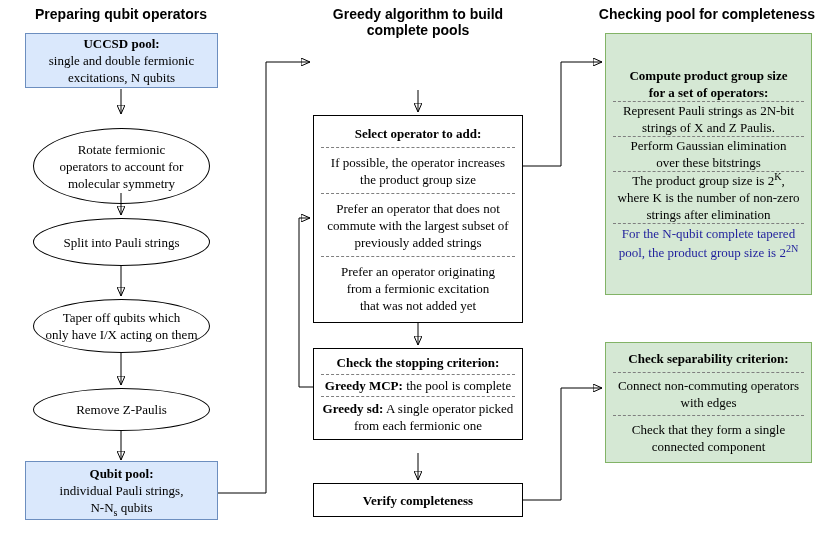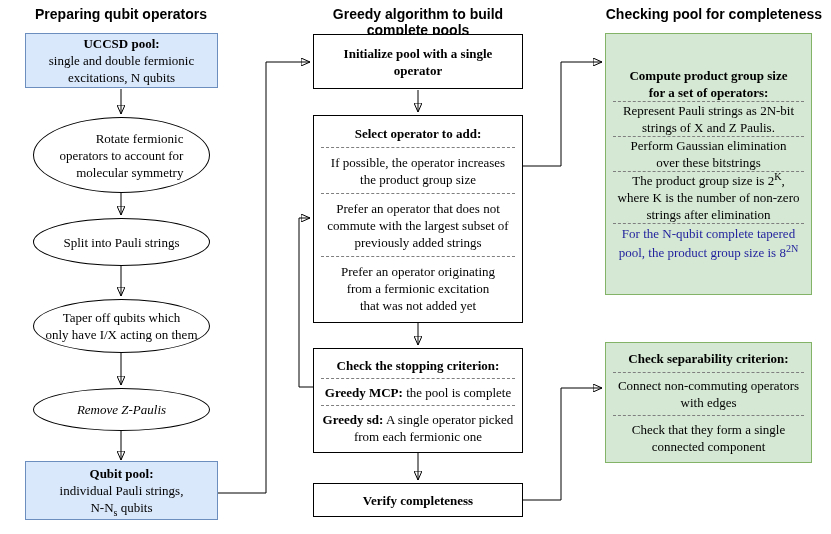--- a/index.html
+++ b/index.html
@@ -37,74 +37,70 @@
   svg.wires{position:absolute; left:0; top:0; pointer-events:none; z-index:5;}
   svg.wires path{stroke:#000; stroke-width:1; fill:none;}
 </style>
 </head>
 <body>
 
 <div class="canvas">
 
   <div class="col-header" style="left:6px;">Preparing qubit operators</div>
   <div class="col-header" style="left:303px;">Greedy algorithm to build complete pools</div>
-  <div class="col-header" style="left:592px;text-align:right;">Checking pool for completeness</div>
+  <div class="col-header" style="left:592px;">Checking pool for completeness</div>
 
   <div class="node blue-box" style="left:25px; top:33px; width:193px; height:55px;">
     <div class="bold">UCCSD pool:</div>
     <div class="pre">single and double fermionic
 excitations, N qubits</div>
   </div>
 
-  <div class="node ellipse" style="left:33px; top:117px; width:177px; height:76px;text-align:right;">
+  <div class="node ellipse" style="left:33px; top:128px; width:177px; height:76px;">
     <div class="pre">Rotate fermionic
 operators to account for
 molecular symmetry</div>
   </div>
 
   <div class="node ellipse" style="left:33px; top:218px; width:177px; height:48px;">
     <div class="pre">Split into Pauli strings</div>
   </div>
 
   <div class="node ellipse" style="left:33px; top:299px; width:177px; height:54px;">
     <div class="pre">Taper off qubits which
 only have I/X acting on them</div>
   </div>
 
-  <div class="node ellipse" style="left:33px; top:388px; width:177px; height:43px;font-style:italic;">
+  <div class="node ellipse" style="left:33px; top:388px; width:177px; height:43px;">
     <div class="pre">Remove Z-Paulis</div>
   </div>
 
   <div class="node blue-box" style="left:25px; top:461px; width:193px; height:59px;">
     <div class="bold">Qubit pool:</div>
     <div>individual Pauli strings,</div>
     <div><span>N-N</span><sub>s</sub><span> qubits</span></div>
   </div>
 
-  <div class="node white-box" style="left:313px; top:34px; width:210px; height:55px;">
-    <div class="bold pre">Initialize pool with a single
-operator</div>
-  </div>
 
   <div class="node white-box vbox" style="left:313px; top:115px; width:210px; height:208px;">
     <div class="bold">Select operator to add:</div>
     <div class="dash"></div>
     <div class="pre">If possible, the operator increases
 the product group size</div>
     <div class="dash"></div>
     <div class="pre">Prefer an operator that does not
 commute with the largest subset of
 previously added strings</div>
     <div class="dash"></div>
     <div class="pre">Prefer an operator originating
 from a fermionic excitation
 that was not added yet</div>
   </div>
 
-  <div class="node white-box vbox" style="left:313px; top:348px; width:210px; height:105px;">
+  <div class="node white-box vbox" style="left:313px; top:348px; width:210px; height:92px;">
     <div class="bold">Check the stopping criterion:</div>
     <div class="dash"></div>
     <div><span class="bold">Greedy MCP:</span><span> the pool is complete</span></div>
     <div class="dash"></div>
     <div><span class="bold">Greedy sd:</span><span> A single operator picked from each fermionic one</span></div>
   </div>
 
   <div class="node white-box" style="left:313px; top:483px; width:210px; height:34px;">
     <div class="bold">Verify completeness</div>
   </div>
@@ -120,21 +116,21 @@
 over these bitstrings</div>
     <div class="dash"></div>
     <div>
       <div><span>The product group size is 2</span><sup>K</sup><span>,</span></div>
       <div class="pre">where K is the number of non-zero
 strings after elimination</div>
     </div>
     <div class="dash"></div>
     <div class="note">
       <div>For the N-qubit complete tapered</div>
-      <div><span>pool, the product group size is 8</span><sup>2N</sup></div>
+      <div><span>pool, the product group size is 2</span><sup>2N</sup></div>
     </div>
   </div>
 
   <div class="node green-box vbox" style="left:605px; top:342px; width:207px; height:121px;">
     <div class="bold">Check separability criterion:</div>
     <div class="dash"></div>
     <div class="pre">Connect non-commuting operators
 with edges</div>
     <div class="dash"></div>
     <div class="pre">Check that they form a single

